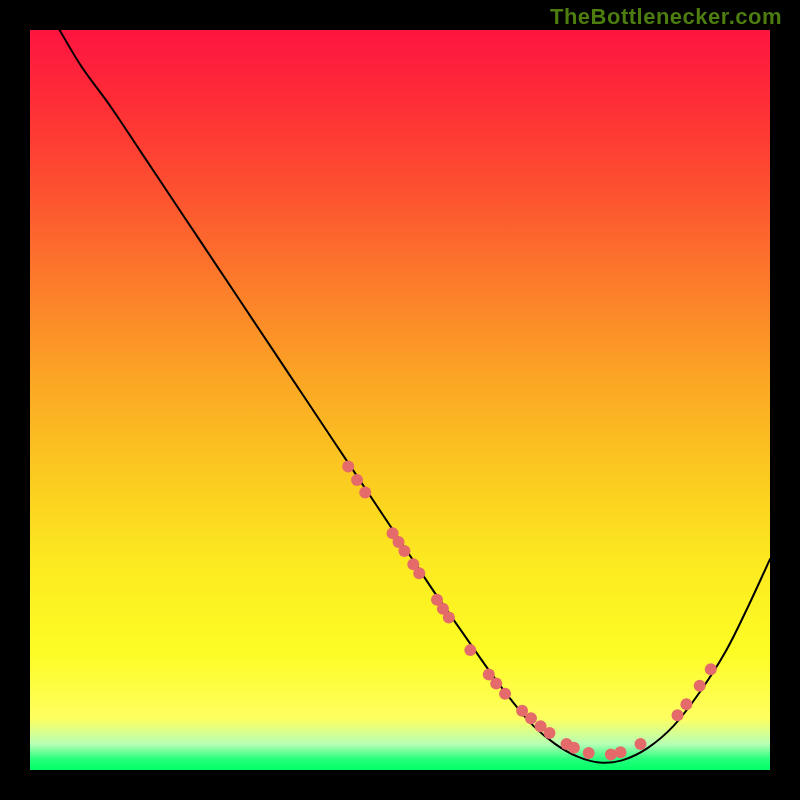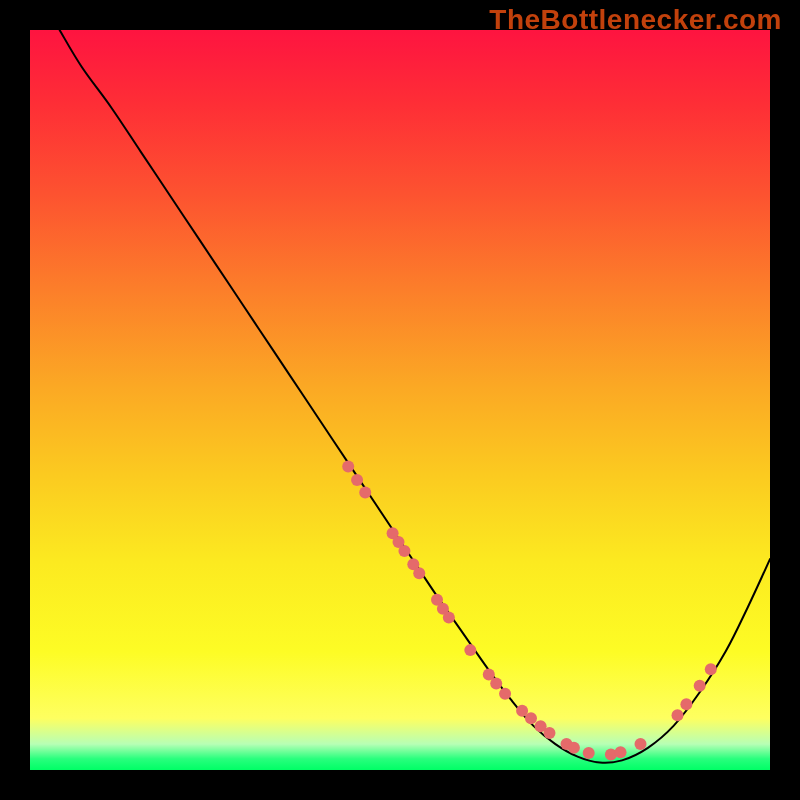--- a/index.html
+++ b/index.html
@@ -61,13 +61,13 @@
       <circle cx="558.70" cy="722.98" r="6" fill="#e56a6a"></circle>
       <circle cx="580.90" cy="724.46" r="6" fill="#e56a6a"></circle>
       <circle cx="590.52" cy="722.24" r="6" fill="#e56a6a"></circle>
       <circle cx="610.50" cy="714.10" r="6" fill="#e56a6a"></circle>
       <circle cx="647.50" cy="685.24" r="6" fill="#e56a6a"></circle>
       <circle cx="656.38" cy="674.14" r="6" fill="#e56a6a"></circle>
       <circle cx="669.70" cy="655.64" r="6" fill="#e56a6a"></circle>
       <circle cx="680.80" cy="639.36" r="6" fill="#e56a6a"></circle>
     </svg>
 </div>
-<div class="watermark" style="color: #c2410c; font-size: 28px; top: 4px; right: 18px;">TheBottlenecker.com</div>
+<div class="watermark" style="color: #4d7c0f; font-size: 22px; top: 4px; right: 18px;">TheBottlenecker.com</div>
 
 </body></html>

